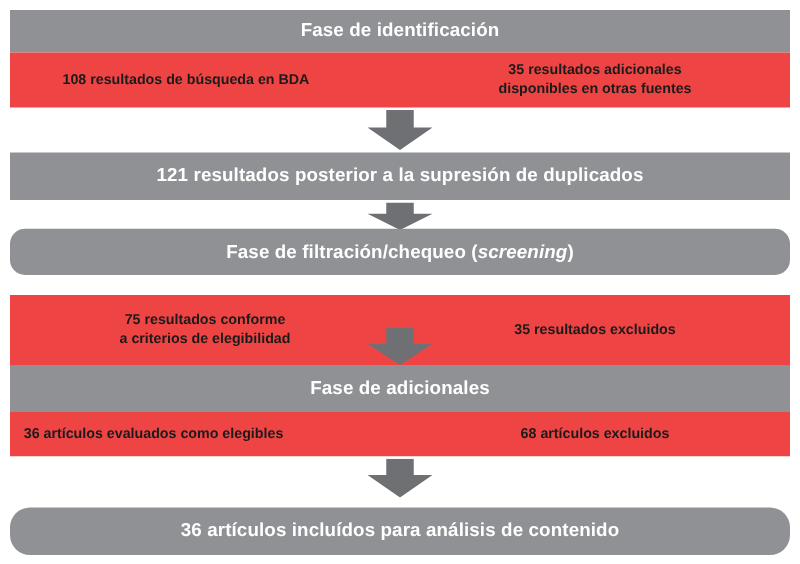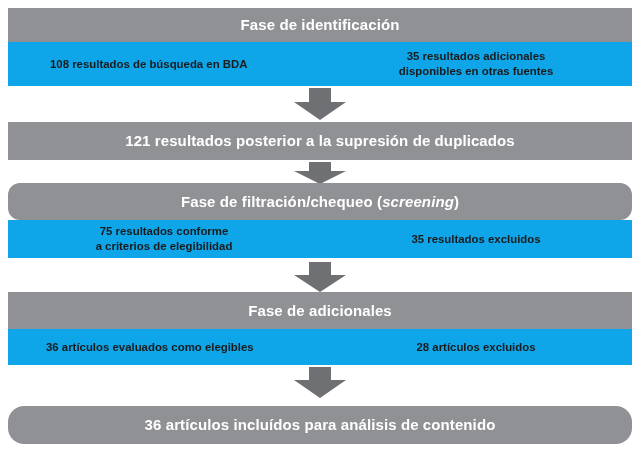--- a/index.html
+++ b/index.html
@@ -27,21 +27,21 @@
     width: 624px;
     box-sizing: border-box;
     display: flex;
     align-items: center;
   }
   .band-header {
     background: #909195;
     justify-content: center;
   }
   .band-sub {
-    background: #0ea5e9;
+    background: #ef4444;
   }
   .band-final {
     background: #909195;
     justify-content: center;
   }
 
   .header-text {
     color: #ffffff;
     font-weight: bold;
     font-size: 15px;
@@ -94,21 +94,21 @@
   }
   .arrow svg { display: block; }
 
   
   .b1  { top: 8px;   height: 34px; }
   .b1s { top: 42px;  height: 44px; }
   .a1  { top: 88px;  height: 32px; }
   .b2  { top: 122px; height: 38px; }
   .a2  { top: 162px; height: 22px; }
   .b3  { top: 183px; height: 37px; border-radius: 12px; }
-  .b3s { top: 220px; height: 38px; }
+  .b3s { top: 236px; height: 56px; }
   .a3  { top: 262px; height: 30px; }
   .b4  { top: 292px; height: 37px; }
   .b4s { top: 329px; height: 36px; }
   .a4  { top: 367px; height: 31px; }
   .b5  { top: 406px; height: 38px; border-radius: 16px; }
 </style>
 </head>
 <body>
 
 <div id="diagram">
@@ -161,25 +161,25 @@
     <svg width="52" height="30" viewBox="0 0 52 30" aria-hidden="true">
       <polygon points="15,0 37,0 37,13 52,13 26,30 0,13 15,13" fill="#6f7073"></polygon>
     </svg>
   </div>
 
   <div class="band band-header b4">
     <span class="header-text">Fase de adicionales</span>
   </div>
 
   <div class="band band-sub b4s">
-    <div class="cell cell-left al-left" style="padding-left:38px;">
+    <div class="cell cell-left al-left" style="padding-left:11px;">
       <span class="cell-text ta-left">36 artículos evaluados como elegibles</span>
     </div>
     <div class="cell cell-right al-center">
-      <span class="cell-text ta-center">28 artículos excluidos</span>
+      <span class="cell-text ta-center">68 artículos excluidos</span>
     </div>
   </div>
 
   <div class="arrow a4">
     <svg width="52" height="31" viewBox="0 0 52 31" aria-hidden="true">
       <polygon points="15,0 37,0 37,13 52,13 26,31 0,13 15,13" fill="#6f7073"></polygon>
     </svg>
   </div>
 
   <div class="band band-final b5">

